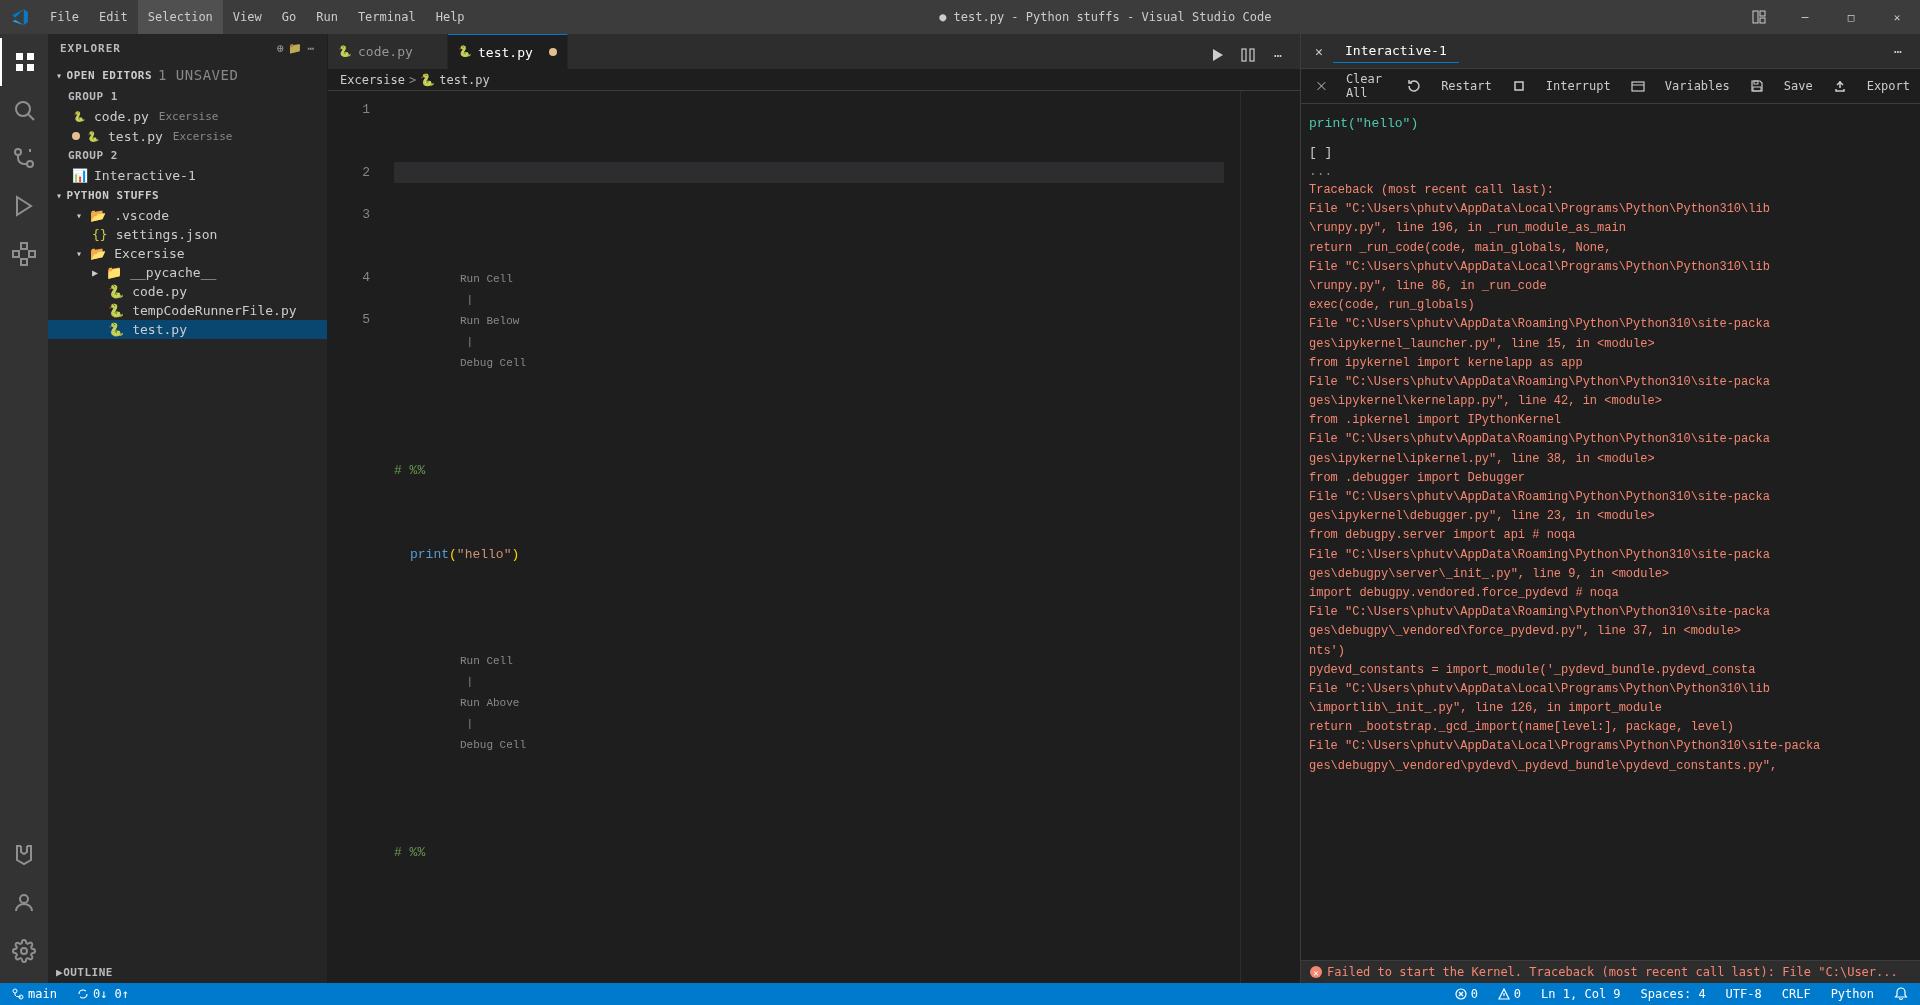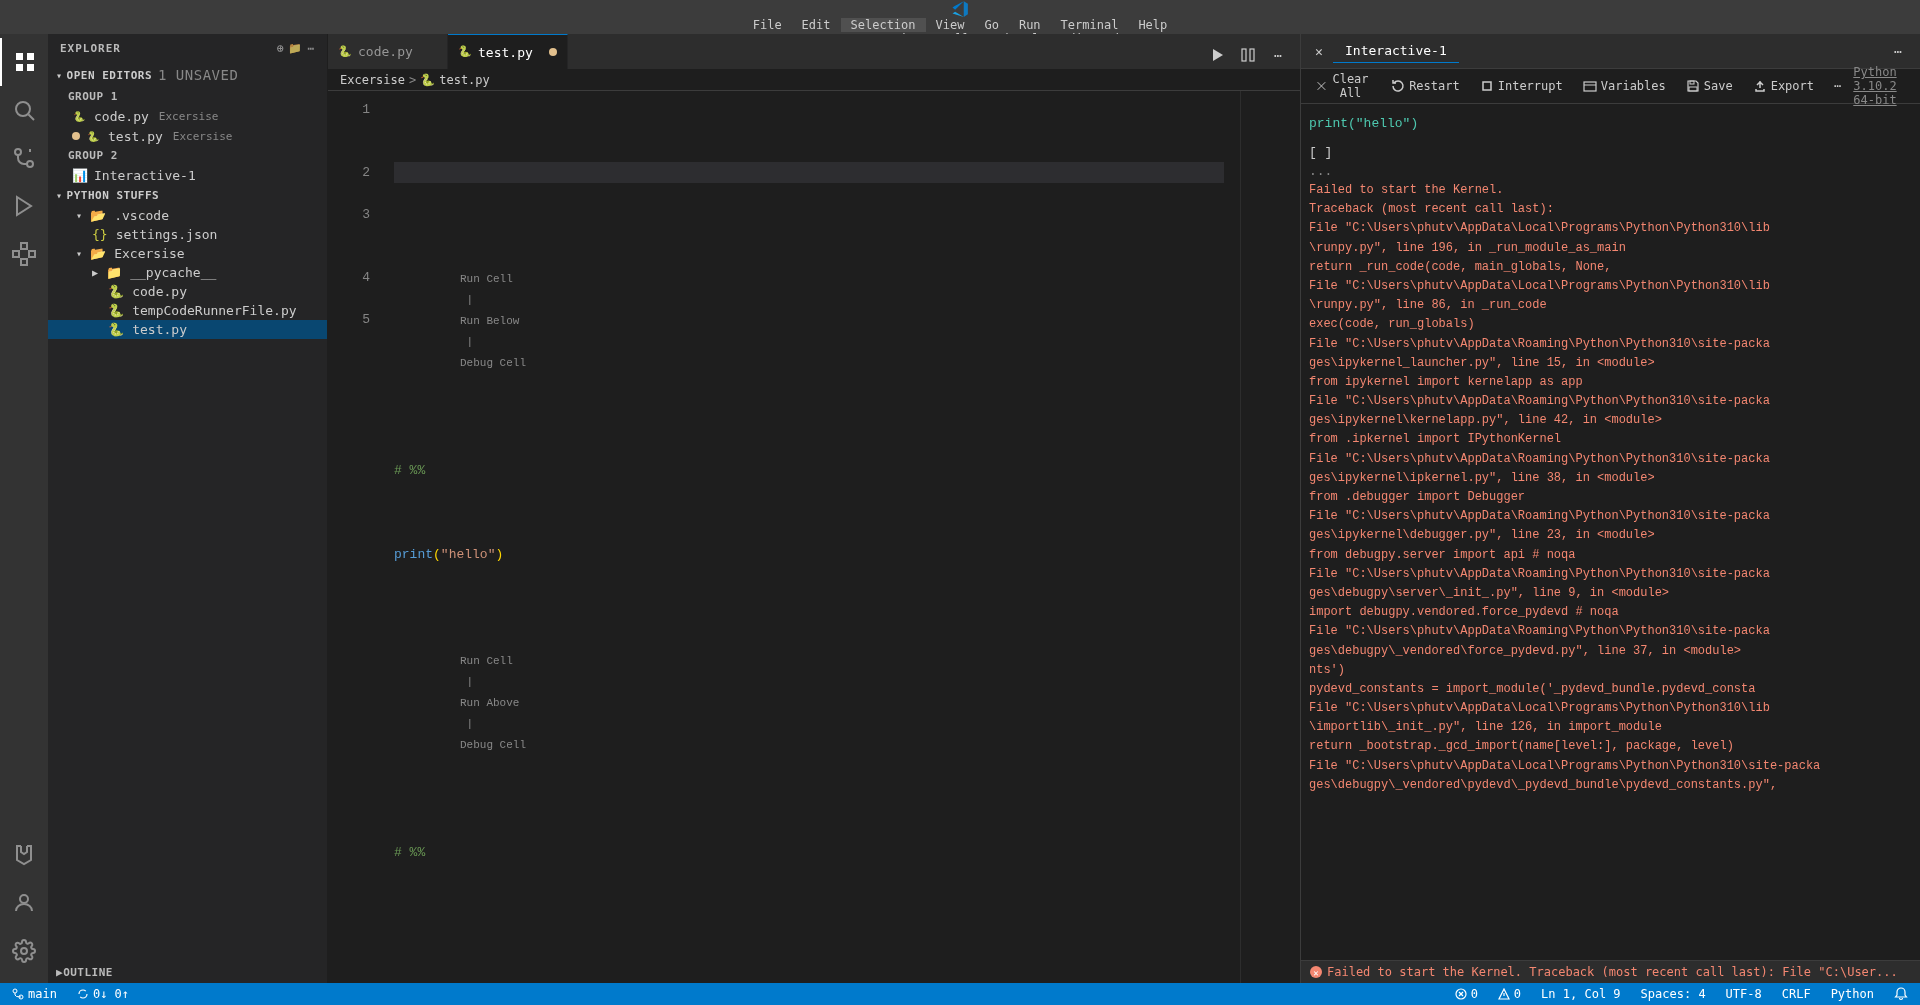--- a/index.html
+++ b/index.html
@@ -16,21 +16,20 @@
     }
 
     
     #title-bar {
       height: 34px;
       background: #3c3c3c;
       display: flex;
       align-items: center;
       flex-shrink: 0;
       user-select: none;
-      flex-direction: column;
     }
     #title-bar-icon {
       width: 40px;
       display: flex;
       align-items: center;
       justify-content: center;
     }
     #title-bar-icon svg { width: 18px; height: 18px; }
     #menu-bar {
       display: flex;
@@ -333,21 +332,21 @@
     }
     .cell-actions span { cursor: pointer; }
 
     
     .line-highlight {
       background: #2d2d30;
       width: 100%;
     }
 
     
-    .kw { color: #569cd6; }
+    .kw { color: #569cd6; margin-left: 16px; }
     .str { color: #ce9178; }
     .comment { color: #6a9955; }
     .paren { color: #ffd700; }
 
     
     #interactive-panel {
       width: 620px;
       background: #1e1e1e;
       display: flex;
       flex-direction: column;
@@ -387,27 +386,26 @@
       display: flex;
       align-items: center;
       padding: 0 8px;
       gap: 4px;
       border-bottom: 1px solid #3c3c3c;
       flex-shrink: 0;
     }
     .action-btn {
       display: flex;
       align-items: center;
-      gap: 4px;
+      gap: 20px;
       padding: 2px 8px;
       font-size: 12px;
       cursor: pointer;
       color: #cccccc;
       border-radius: 4px;
-      text-align: center;
     }
     .action-btn svg { width: 14px; height: 14px; }
 
     #interactive-content {
       flex: 1;
       overflow-y: auto;
       padding: 8px;
       font-family: 'Consolas', 'Courier New', monospace;
       font-size: 13px;
     }
@@ -838,21 +836,20 @@
       <div class="action-btn">⋯</div>
       <div style="margin-left:auto;font-size:12px;color:#888;text-decoration:underline;">Python 3.10.2 64-bit</div>
     </div>
 
     <div id="interactive-content">
       <div class="output-cell">
         <div class="output-code">print("hello")</div>
       </div>
       <div class="output-bracket">[ ]</div>
       <div class="output-more">...</div>
-      <div class="output-error-line">Failed to start the Kernel.</div>
       <div id="traceback">
         <div class="output-error-line">Traceback (most recent call last):</div>
         <div class="output-error-line">  File "C:\Users\phutv\AppData\Local\Programs\Python\Python310\lib</div>
         <div class="output-error-line">\runpy.py", line 196, in _run_module_as_main</div>
         <div class="output-error-line">    return _run_code(code, main_globals, None,</div>
         <div class="output-error-line">  File "C:\Users\phutv\AppData\Local\Programs\Python\Python310\lib</div>
         <div class="output-error-line">\runpy.py", line 86, in _run_code</div>
         <div class="output-error-line">    exec(code, run_globals)</div>
         <div class="output-error-line">  File "C:\Users\phutv\AppData\Roaming\Python\Python310\site-packa</div>
         <div class="output-error-line">ges\ipykernel_launcher.py", line 15, in &lt;module&gt;</div>

